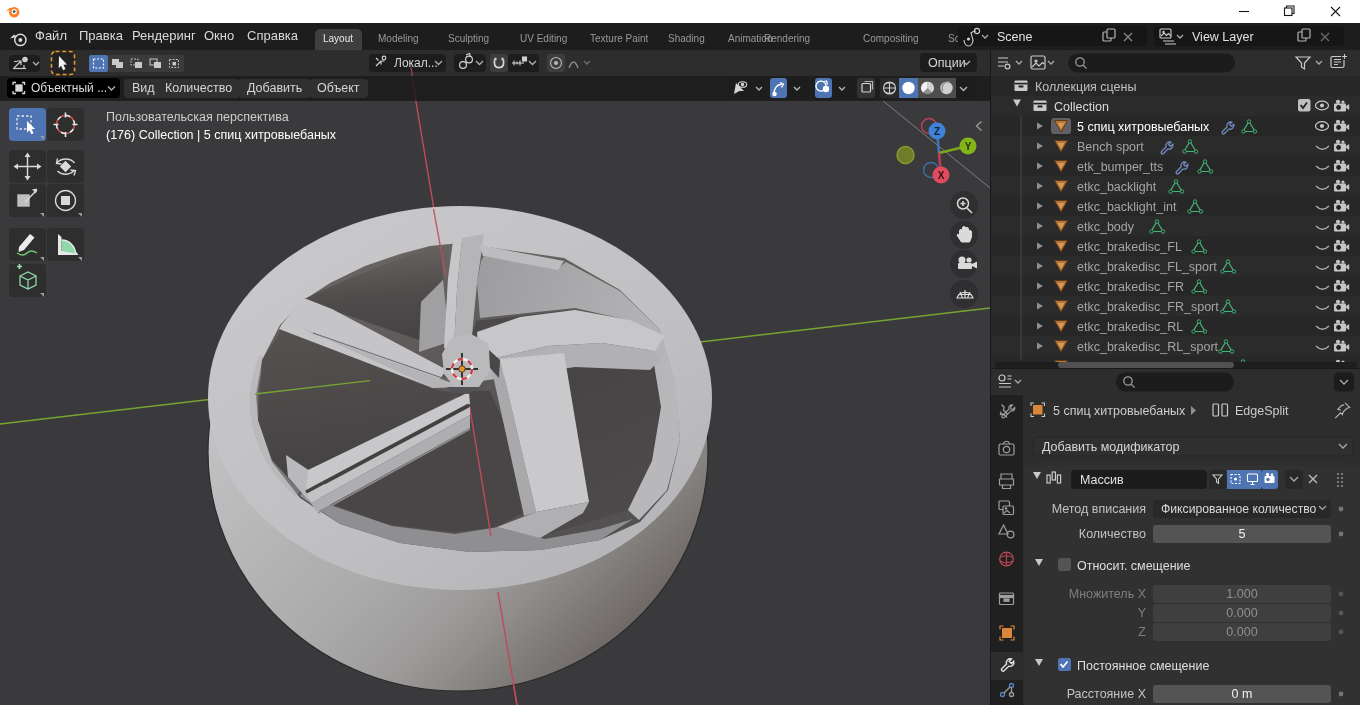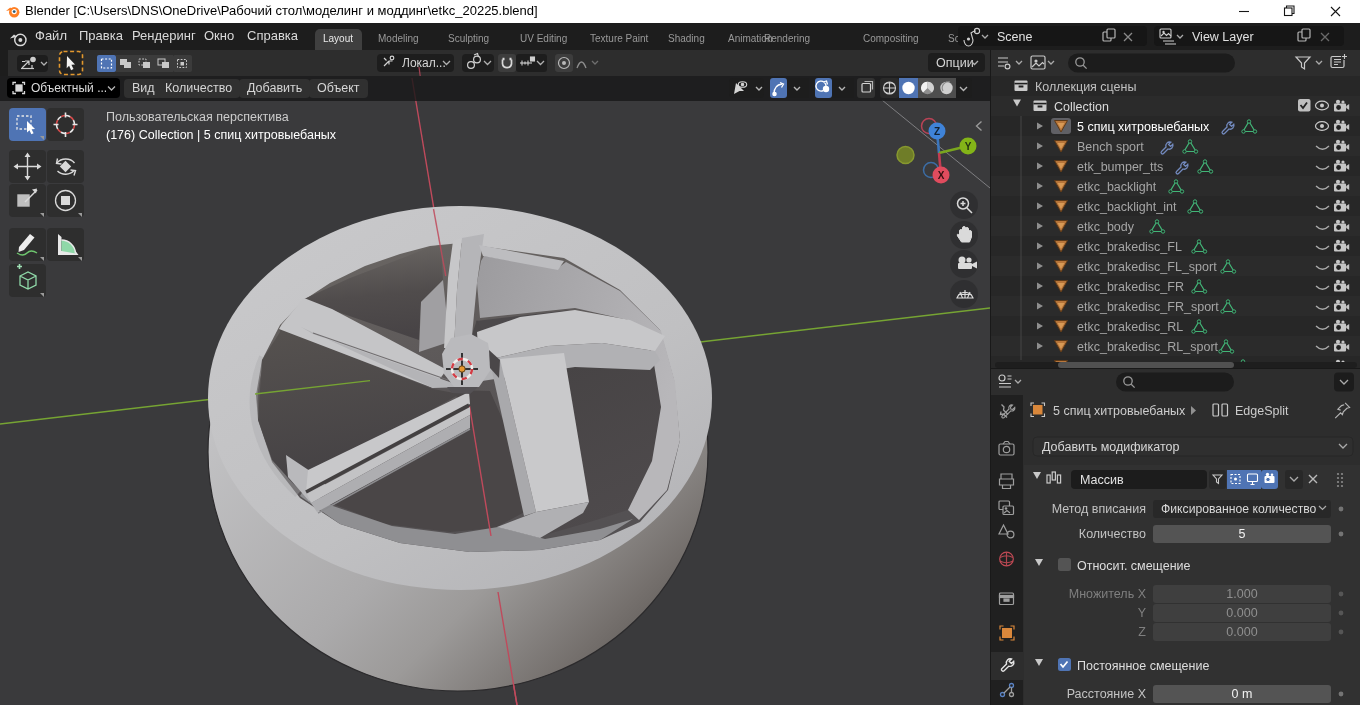--- a/index.html
+++ b/index.html
@@ -14,21 +14,21 @@
 #titlebar .ttl { position:absolute; left:25px; top:3px; }
 
 
 #topbar { left:0; top:23px; width:1160px; height:27px; background:#1d1d1d;text-decoration:underline; }
 .menu { position:absolute; top:5px; font-size:13px; color:#dadada; }
 .wtab { position:absolute; top:6px; height:21px; font-size:10px; color:#999999;
   line-height:20px; border-radius:5px 5px 0 0; white-space:nowrap; text-align:left;padding-left:8px; }
 .wtab.active { background:#3f3f3f; color:#e8e8e8; }
 
 
-#toolstrip { left:0; top:50px; width:990px; height:26px; background:#2d2d2d;margin-left:8px; }
+#toolstrip { left:0; top:50px; width:990px; height:26px; background:#2d2d2d; }
 
 
 #viewport { left:0; top:76px; width:990px; height:629px; background:#3a3a3c; overflow:hidden; }
 #vpheader { position:absolute; left:0; top:0; width:990px; height:25px; background:rgba(25,25,25,0.82); }
 .vmenu { position:absolute; top:3px; height:19px; line-height:18px; font-size:12.5px;
   color:#d6d6d6; padding:0 8px; background:#303030; border-radius:4px; }
 .vptext { position:absolute; font-size:12.5px; color:#d2d2d2; }
 
 
 .navc { position:absolute; width:28px; height:28px; border-radius:50%;
@@ -46,21 +46,20 @@
 <body>
 <div id="stage">
 
   <div id="titlebar" class="abs">
     <svg class="abs" style="left:5px;top:4px" width="16" height="15" viewBox="0 0 16 15">
       <circle cx="9.2" cy="8.2" r="5.2" fill="#ff7f24"></circle>
       <circle cx="9.2" cy="7.6" r="2.6" fill="#fff"></circle>
       <circle cx="9.2" cy="7.6" r="1.4" fill="#2a5b77"></circle>
       <path d="M1 7 L8 5.4 L5.2 3.4 Z" fill="#ff7f24"></path>
     </svg>
-    <span class="ttl">Blender [C:\Users\DNS\OneDrive\Рабочий стол\моделинг и моддинг\etkc_20225.blend]</span>
     <svg class="abs" style="left:1221px;top:0" width="139" height="23" viewBox="0 0 139 23">
       <g stroke="#161616" fill="none" stroke-width="1.1">
         <path d="M18 11.5 h10"></path>
         <rect x="63.5" y="8" width="7.5" height="7.5"></rect>
         <path d="M65.5 8 V6 h7.5 v7.5 h-2"></path>
         <path d="M110 7 l9 9 M119 7 l-9 9"></path>
       </g>
     </svg>
   </div>
 

